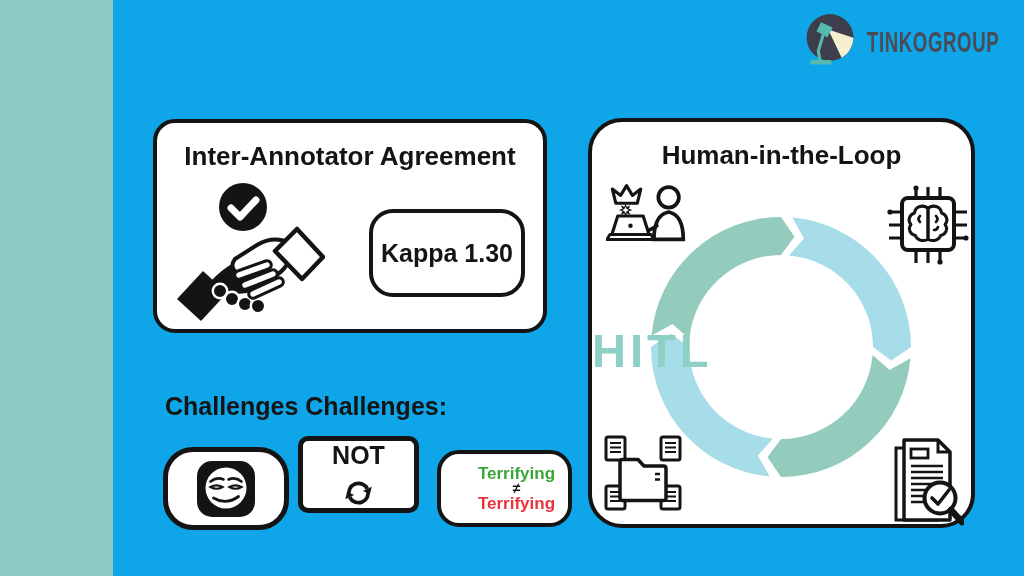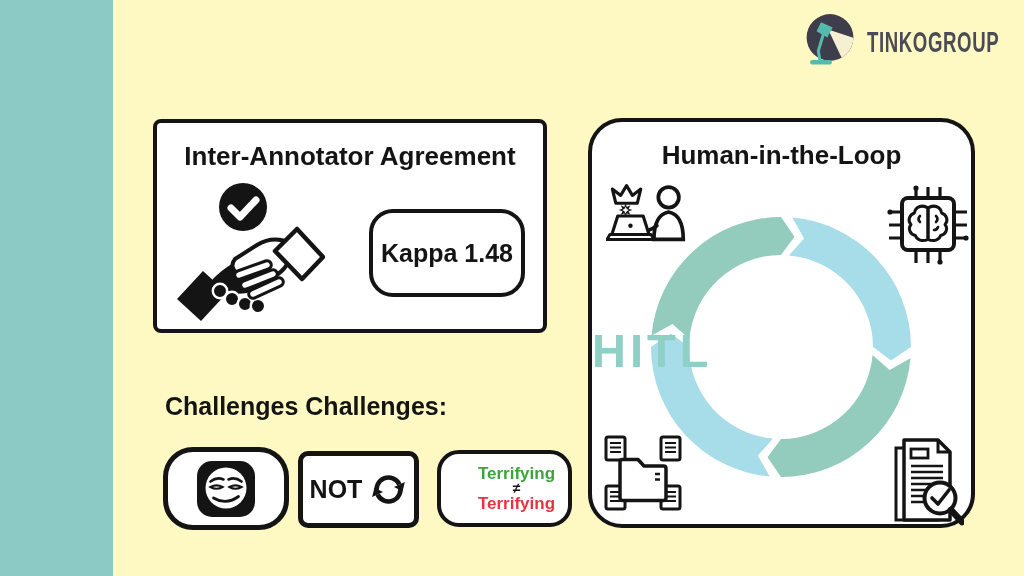--- a/index.html
+++ b/index.html
@@ -1,47 +1,47 @@
 <!DOCTYPE html>
 <html style="--sidebar: #8ccac6; --ring-green: #93ccbd; --ring-cyan: #a6dde9; --hitl-text: #8ed0c6; --green-text: #3aa539; --red-text: #e8333e; --ink: #141414; --logo-text: #4b4b55; --logo-circle: #3d3d4b; --lamp-teal: #56b9ad; --lamp-beam: #f6f0d2;"><head>
 <meta charset="utf-8">
 <style>
   html,body { margin:0; padding:0; background:#fff; }
   .stage {
-    position:relative; width:1024px; height:576px; background:#fef9c3;
+    position:relative; width:1024px; height:576px; background:#0ea5e9;
     overflow:hidden; font-family:"Liberation Sans", sans-serif; color:var(--ink);
   }
   .accent-bar { position:absolute; left:0; top:0; width:113px; height:576px; background:var(--sidebar); }
 
   
   .brand { position:absolute; left:803px; top:13px; display:flex; align-items:center; }
   .brand-name {
     font-weight:bold; font-size:30px; color:var(--logo-text); letter-spacing:1px;
     transform:scaleX(0.62); transform-origin:left center; margin-left:10px; white-space:nowrap;
   }
 
   
   .card { position:absolute; background:#fff; border:4px solid var(--ink); box-sizing:content-box; }
-  .card-iaa { left:153px; top:119px; width:386px; height:206px; border-radius:8px; }
+  .card-iaa { left:153px; top:119px; width:386px; height:206px; border-radius:22px; }
   .card-hitl { left:588px; top:118px; width:379px; height:402px; border-radius:34px; }
   .card-title { text-align:center; font-size:26px; font-weight:bold; margin:18px 0 0 0; color:var(--ink); }
 
   .handshake-wrap { position:absolute; left:18px; top:58px; }
   .kappa-badge {
     position:absolute; left:212px; top:86px; width:148px; height:80px;
     border:4px solid var(--ink); border-radius:24px;
     display:flex; align-items:center; justify-content:center;
     font-size:25px; font-weight:bold; color:var(--ink);
   }
 
   
   .challenges-heading { position:absolute; left:165px; top:392px; margin:0; font-size:25px; font-weight:bold; color:var(--ink); }
   .pill { position:absolute; background:#fff; border:5px solid var(--ink); display:flex; align-items:center; justify-content:center; box-sizing:content-box; }
   .pill-emoji { left:163px; top:447px; width:116px; height:73px; border-radius:30px; }
-  .pill-not  { left:298px; top:451px; width:111px; height:67px; border-radius:10px; gap:8px; font-size:25px; font-weight:bold; color:var(--ink); }
+  .pill-not  { left:298px; top:436px; width:111px; height:67px; border-radius:10px; gap:8px; font-size:25px; font-weight:bold; color:var(--ink);flex-direction:column; }
   .pill-terr { left:437px; top:450px; width:103px; height:69px; border-radius:22px; border-width:4px; flex-direction:column;padding-left:24px; }
   .terr-top    { color:var(--green-text); font-size:17px; font-weight:bold; line-height:19px; }
   .terr-neq    { color:var(--ink); font-size:14px; font-weight:bold; line-height:11px; }
   .terr-bottom { color:var(--red-text); font-size:17px; font-weight:bold; line-height:19px; }
 
   
   .ring { position:absolute; left:54px; top:90px; }
   .hitl-center {
     position:absolute; left:0; right:0; top:201px; 
     font-size:47px; font-weight:bold; letter-spacing:4px; color:var(--hitl-text);
@@ -100,21 +100,21 @@
         <path d="M 70 104 L 98 93" stroke="var(--ink)" stroke-width="11.5" stroke-linecap="round" fill="none"></path>
         <path d="M 70 104 L 98 93" stroke="#fff" stroke-width="5.5" stroke-linecap="round" fill="none"></path>
         <path d="M 78 113 L 104 101" stroke="var(--ink)" stroke-width="11.5" stroke-linecap="round" fill="none"></path>
         <path d="M 78 113 L 104 101" stroke="#fff" stroke-width="5.5" stroke-linecap="round" fill="none"></path>
 
         <polygon points="148,76 122,48 100,70 127,98" fill="#fff" stroke="var(--ink)" stroke-width="4.5" stroke-linejoin="round"></polygon>
       </svg>
     </div>
 
     <div class="kappa-badge">
-      <span>Kappa 1.48</span>
+      <span>Kappa 1.30</span>
     </div>
   </section>
 
   <h3 class="challenges-heading">Challenges Challenges:</h3>
 
   <div class="pill pill-emoji">
     <svg width="60" height="58" viewBox="0 0 60 58">
       <rect x="1" y="1" width="58" height="56" rx="15" fill="var(--ink)"></rect>
       <circle cx="30" cy="28" r="20.5" fill="#fff"></circle>
       <path d="M 14.5 21.5 Q 21 16.5 27.5 19.5" stroke="var(--ink)" stroke-width="2.6" fill="none" stroke-linecap="round"></path>

